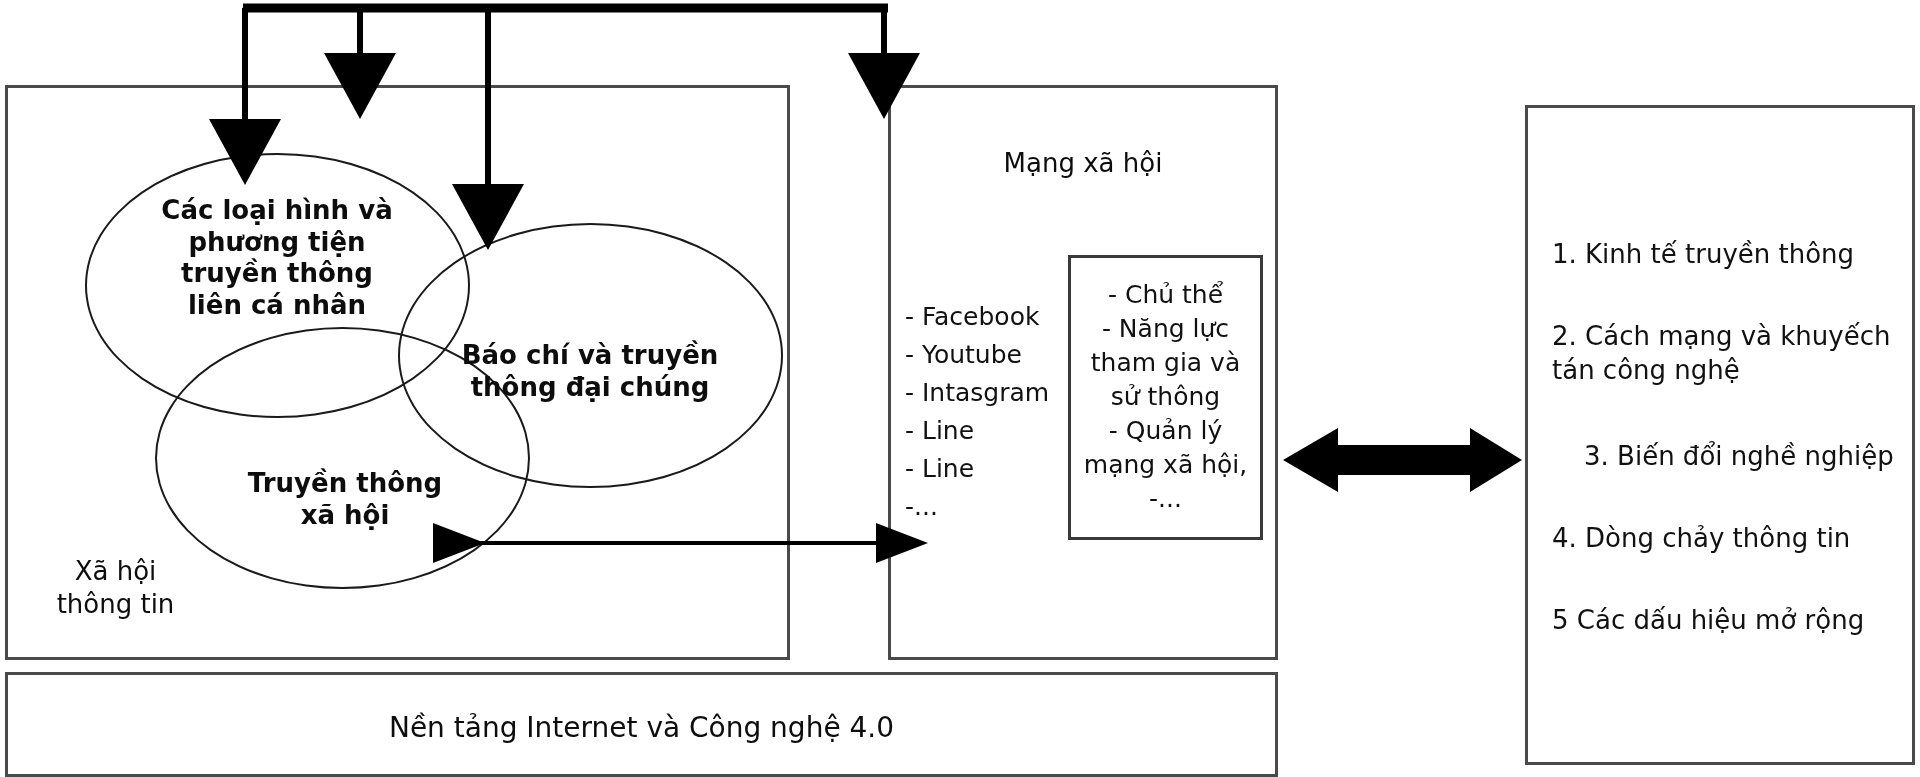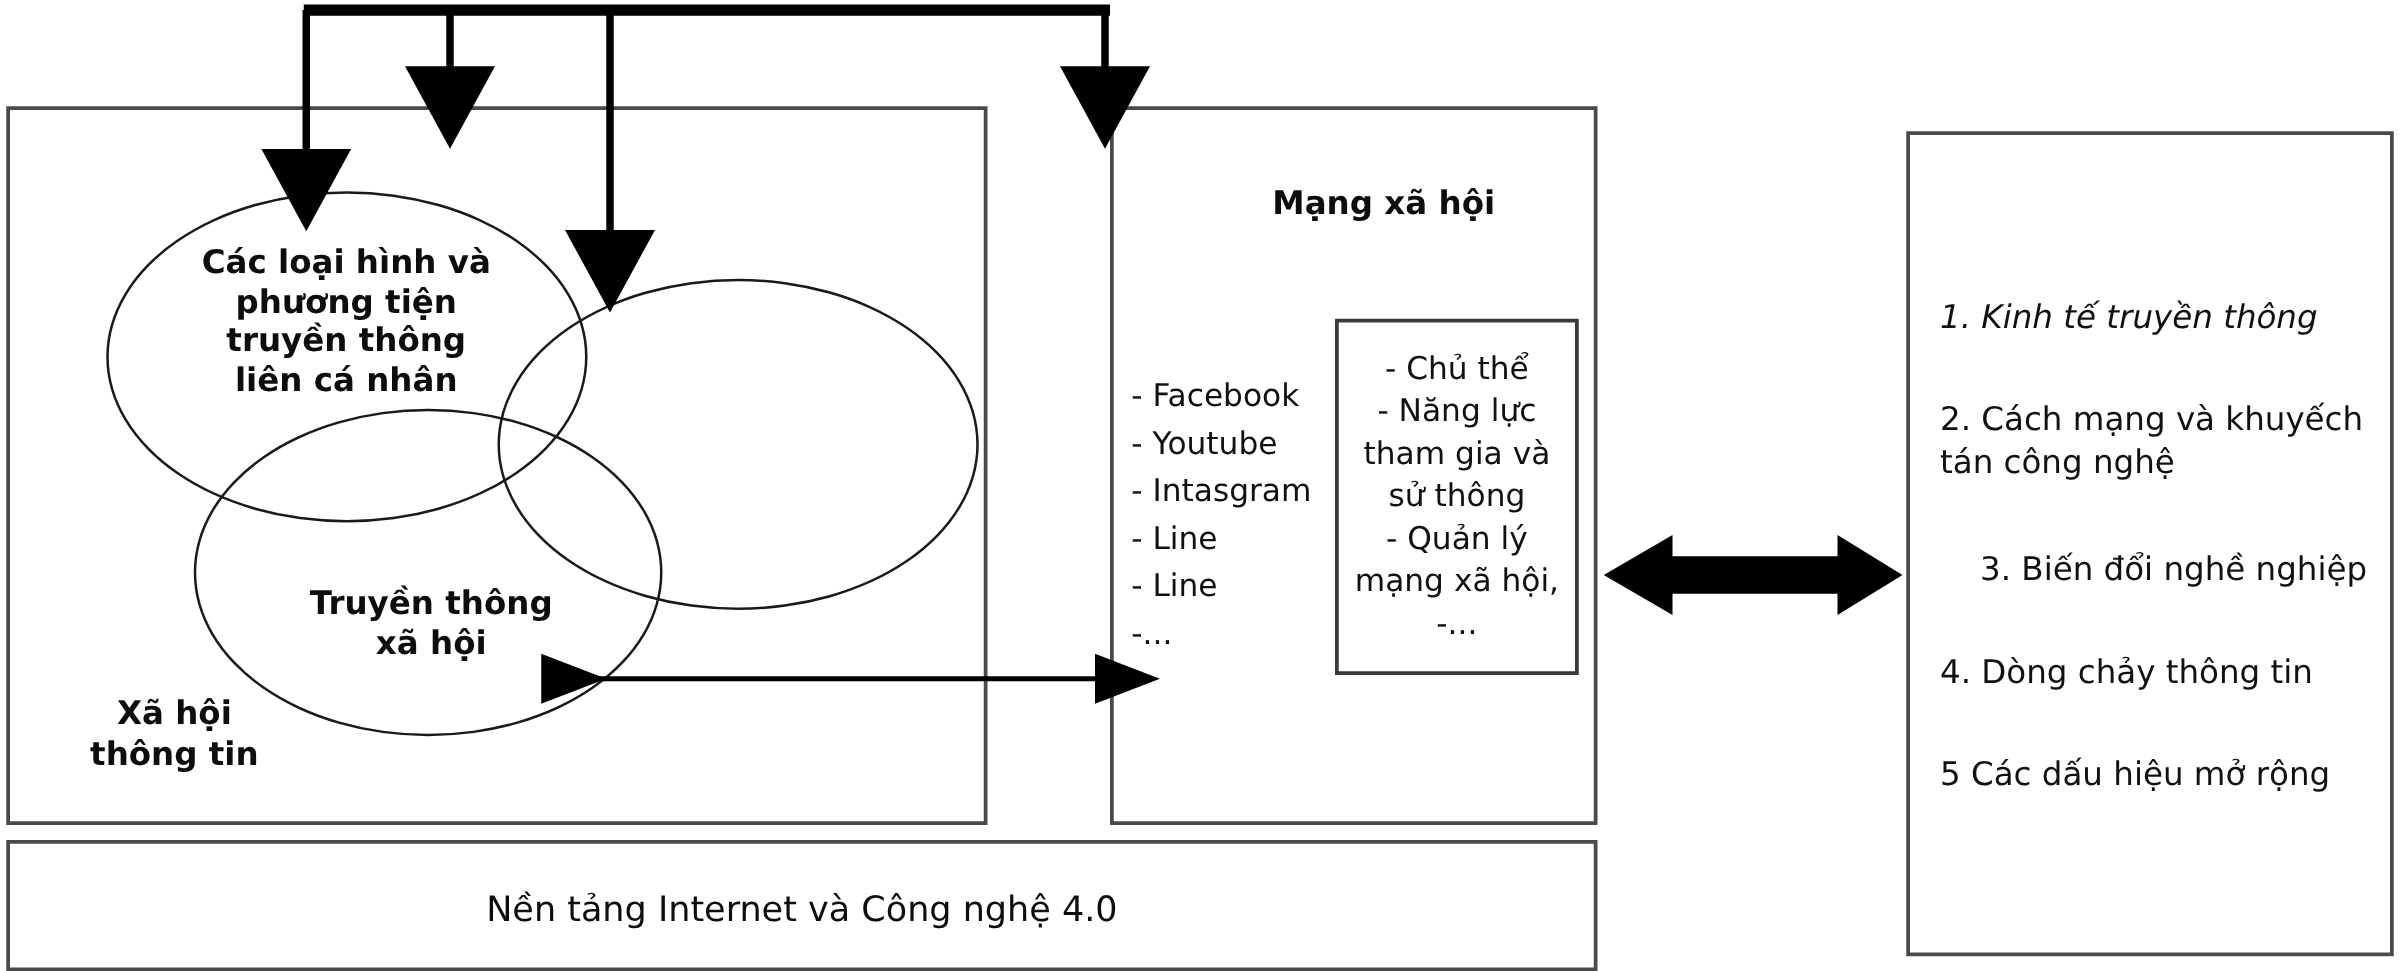--- a/index.html
+++ b/index.html
@@ -36,22 +36,21 @@
     background: transparent;
     box-sizing: border-box;
   }
   .lbl {
     position: absolute;
     color: #0d0d0d;
     line-height: 1.26;
     white-space: pre-line;
   }
   .bold {
-    font-weight: bold;
-    padding-left: 24px;
+    font-weight: normal;
   }
   .center {
     text-align: center;
   }
   svg.overlay {
     position: absolute;
     left: 0;
     top: 0;
     width: 1920px;
     height: 777px;
@@ -106,39 +105,41 @@
 
   <div class="ellipse" style="left:85px; top:153px; width:385px; height:265px;"></div>
   <div class="ellipse" style="left:398px; top:223px; width:385px; height:265px;"></div>
   <div class="ellipse" style="left:155px; top:327px; width:375px; height:262px;"></div>
 
   <div class="venn-label" style="left:112px; top:195px; width:330px; font-size:26px;">Các loại hình và
 phương tiện
 truyền thông
 liên cá nhân</div>
 
+  <div class="venn-label" style="left:420px; top:340px; width:340px; font-size:26px;">Báo chí và truyền
+thông đại chúng</div>
 
   <div class="venn-label" style="left:185px; top:468px; width:320px; font-size:26px;">Truyền thông
 xã hội</div>
 
   <div class="lbl bold center" style="left:28px; top:555px; width:175px; font-size:26px;">Xã hội
 thông tin</div>
 
   <div class="lbl bold center" style="left:888px; top:147px; width:390px; font-size:26px;">Mạng xã hội</div>
 
   <div class="platform-list" style="left:905px; top:298px; width:170px;"><div>- Facebook</div><div>- Youtube</div><div>- Intasgram</div><div>- Line</div><div>- Line</div><div>-...</div></div>
 
   <div class="inner-box" style="left:1068px; top:255px; width:195px; height:285px;"></div>
 
   <div class="attr-list" style="left:1070px; top:278px; width:191px;"><div>- Chủ thể</div><div>- Năng lực</div><div>tham gia và</div><div>sử thông</div><div>- Quản lý</div><div>mạng xã hội,</div><div>-...</div></div>
 
   <div class="lbl center" style="left:5px; top:710px; width:1273px; font-size:28px;">Nền tảng Internet và Công nghệ 4.0</div>
 
   <div id="impacts-list">
-      <div class="right-item" style="left: 1552px; top: 238px; width: 360px; font-style: italic;">1. Kinh tế truyền thông</div>
+      <div class="right-item" style="left: 1552px; top: 238px; width: 360px;">1. Kinh tế truyền thông</div>
       <div class="right-item" style="left: 1552px; top: 320px; width: 360px;">2. Cách mạng và khuyếch
 tán công nghệ</div>
       <div class="right-item" style="left: 1552px; top: 440px; width: 360px; margin-left: 32px;">3. Biến đổi nghề nghiệp</div>
       <div class="right-item" style="left: 1552px; top: 522px; width: 360px;">4. Dòng chảy thông tin</div>
       <div class="right-item" style="left: 1552px; top: 604px; width: 360px;">5 Các dấu hiệu mở rộng</div>
     </div>
 
   <svg class="overlay" viewBox="0 0 1920 777" xmlns="http://www.w3.org/2000/svg">
     <defs>
       <marker id="bigHead" markerWidth="14" markerHeight="14" refX="1.5" refY="6" orient="auto" markerUnits="strokeWidth">

